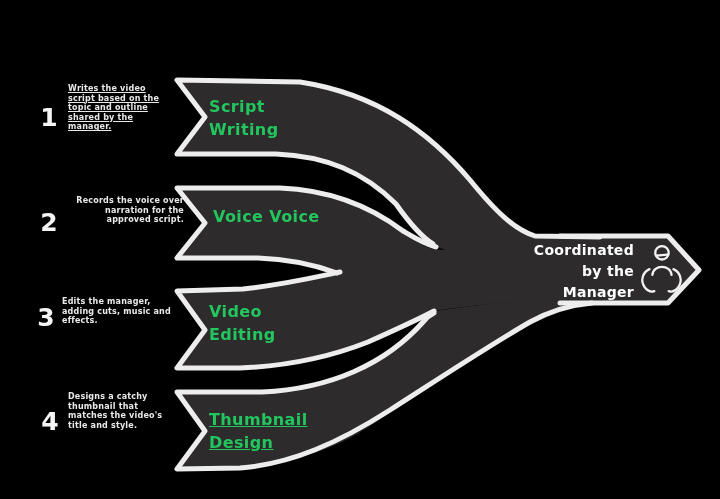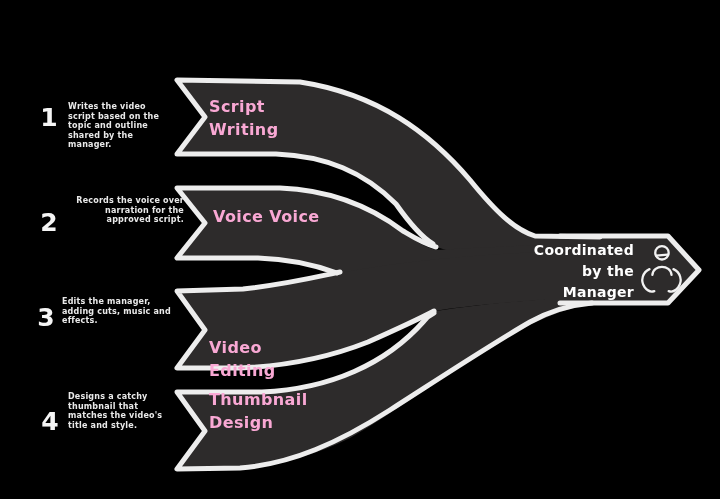--- a/index.html
+++ b/index.html
@@ -12,21 +12,21 @@
   .ribbon-line{fill:none;stroke:#ededed;stroke-width:5;stroke-linecap:round;stroke-linejoin:round;}
   .step-num{
     position:absolute;color:#f5f5f5;font-size:25px;font-weight:bold;
     width:30px;text-align:center;transform:translateY(-50%);
   }
   .step-desc{
     position:absolute;color:#e9e9e9;font-size:8px;font-weight:bold;
     line-height:1.2;letter-spacing:.2px;
   }
   .band-label{
-    position:absolute;color:#f9a8d4;font-size:16px;font-weight:bold;
+    position:absolute;color:#22c55e;font-size:16px;font-weight:bold;
     line-height:1.45;letter-spacing:.4px;
   }
   .center-label{
     position:absolute;left:518px;top:240px;width:116px;text-align:right;
     color:#ffffff;font-size:14px;font-weight:bold;line-height:1.5;letter-spacing:.3px;
   }
   .manager-icon{position:absolute;left:638px;top:243px;width:46px;height:56px;}
   .manager-icon path,.manager-icon circle{fill:none;stroke:#f2f2f2;stroke-width:2.4;stroke-linecap:round;stroke-linejoin:round;}
 </style>
 </head>
@@ -62,35 +62,35 @@
     <path class="ribbon-line" d="M 340,272 C 316,277 288,284 243,289 L 177,291 L 205,330 L 177,368
              L 240,368 C 288,366 330,357 368,342 C 395,330 417,320 434,311"></path>
     <path class="ribbon-line" d="M 434,313 C 430,315 427,317 424,321 C 386,364 330,389 262,392
              L 177,392 L 205,431 L 177,469 L 240,468
              C 292,464 340,442 390,410 C 440,378 490,345 530,322
              C 550,311 570,305 592,303"></path>
     <path class="ribbon-line" d="M 560,236 L 668,236 L 699,270 L 668,303 L 560,303"></path>
   </svg>
 
   <div class="step-num" style="left:34px;top:117px;">1</div>
-  <div class="step-desc" style="left:68px;top:102px;width:104px;">Writes the video script based on the topic and outline shared by the manager.</div>
+  <div class="step-desc" style="left:68px;top:84px;width:104px;text-decoration:underline;">Writes the video script based on the topic and outline shared by the manager.</div>
 
   <div class="step-num" style="left:34px;top:222px;">2</div>
   <div class="step-desc" style="left:62px;top:196px;width:122px;text-align:right;">Records the voice over narration for the approved script.</div>
 
   <div class="step-num" style="left:31px;top:317px;">3</div>
   <div class="step-desc" style="left:62px;top:297px;width:122px;">Edits the manager, adding cuts, music and effects.</div>
 
   <div class="step-num" style="left:35px;top:421px;">4</div>
   <div class="step-desc" style="left:68px;top:392px;width:112px;">Designs a catchy thumbnail that matches the video's title and style.</div>
 
   <div class="band-label" style="left:209px;top:95px;width:110px;">Script Writing</div>
   <div class="band-label" style="left:213px;top:205px;width:150px;">Voice Voice</div>
-  <div class="band-label" style="left:209px;top:300px;width:110px;margin-top:36px;">Video Editing</div>
-  <div class="band-label" style="left:209px;top:388px;width:130px;">Thumbnail Design</div>
+  <div class="band-label" style="left:209px;top:300px;width:110px;">Video Editing</div>
+  <div class="band-label" style="left:209px;top:408px;width:130px;text-decoration:underline;">Thumbnail Design</div>
 
   <div class="center-label">Coordinated by the Manager</div>
 
   <svg class="manager-icon" viewBox="0 0 48 58">
     <circle cx="25" cy="10" r="7"></circle>
     <path d="M 19,13 L 31,12"></path>
     <path d="M 15,33 C 16,22 34,22 35,33"></path>
     <path d="M 12,27 C 5,30 2,39 7,46 C 10,50 14,51 17,50"></path>
     <path d="M 37,27 C 44,30 47,39 42,46 C 39,50 35,51 32,50"></path>
   </svg>

